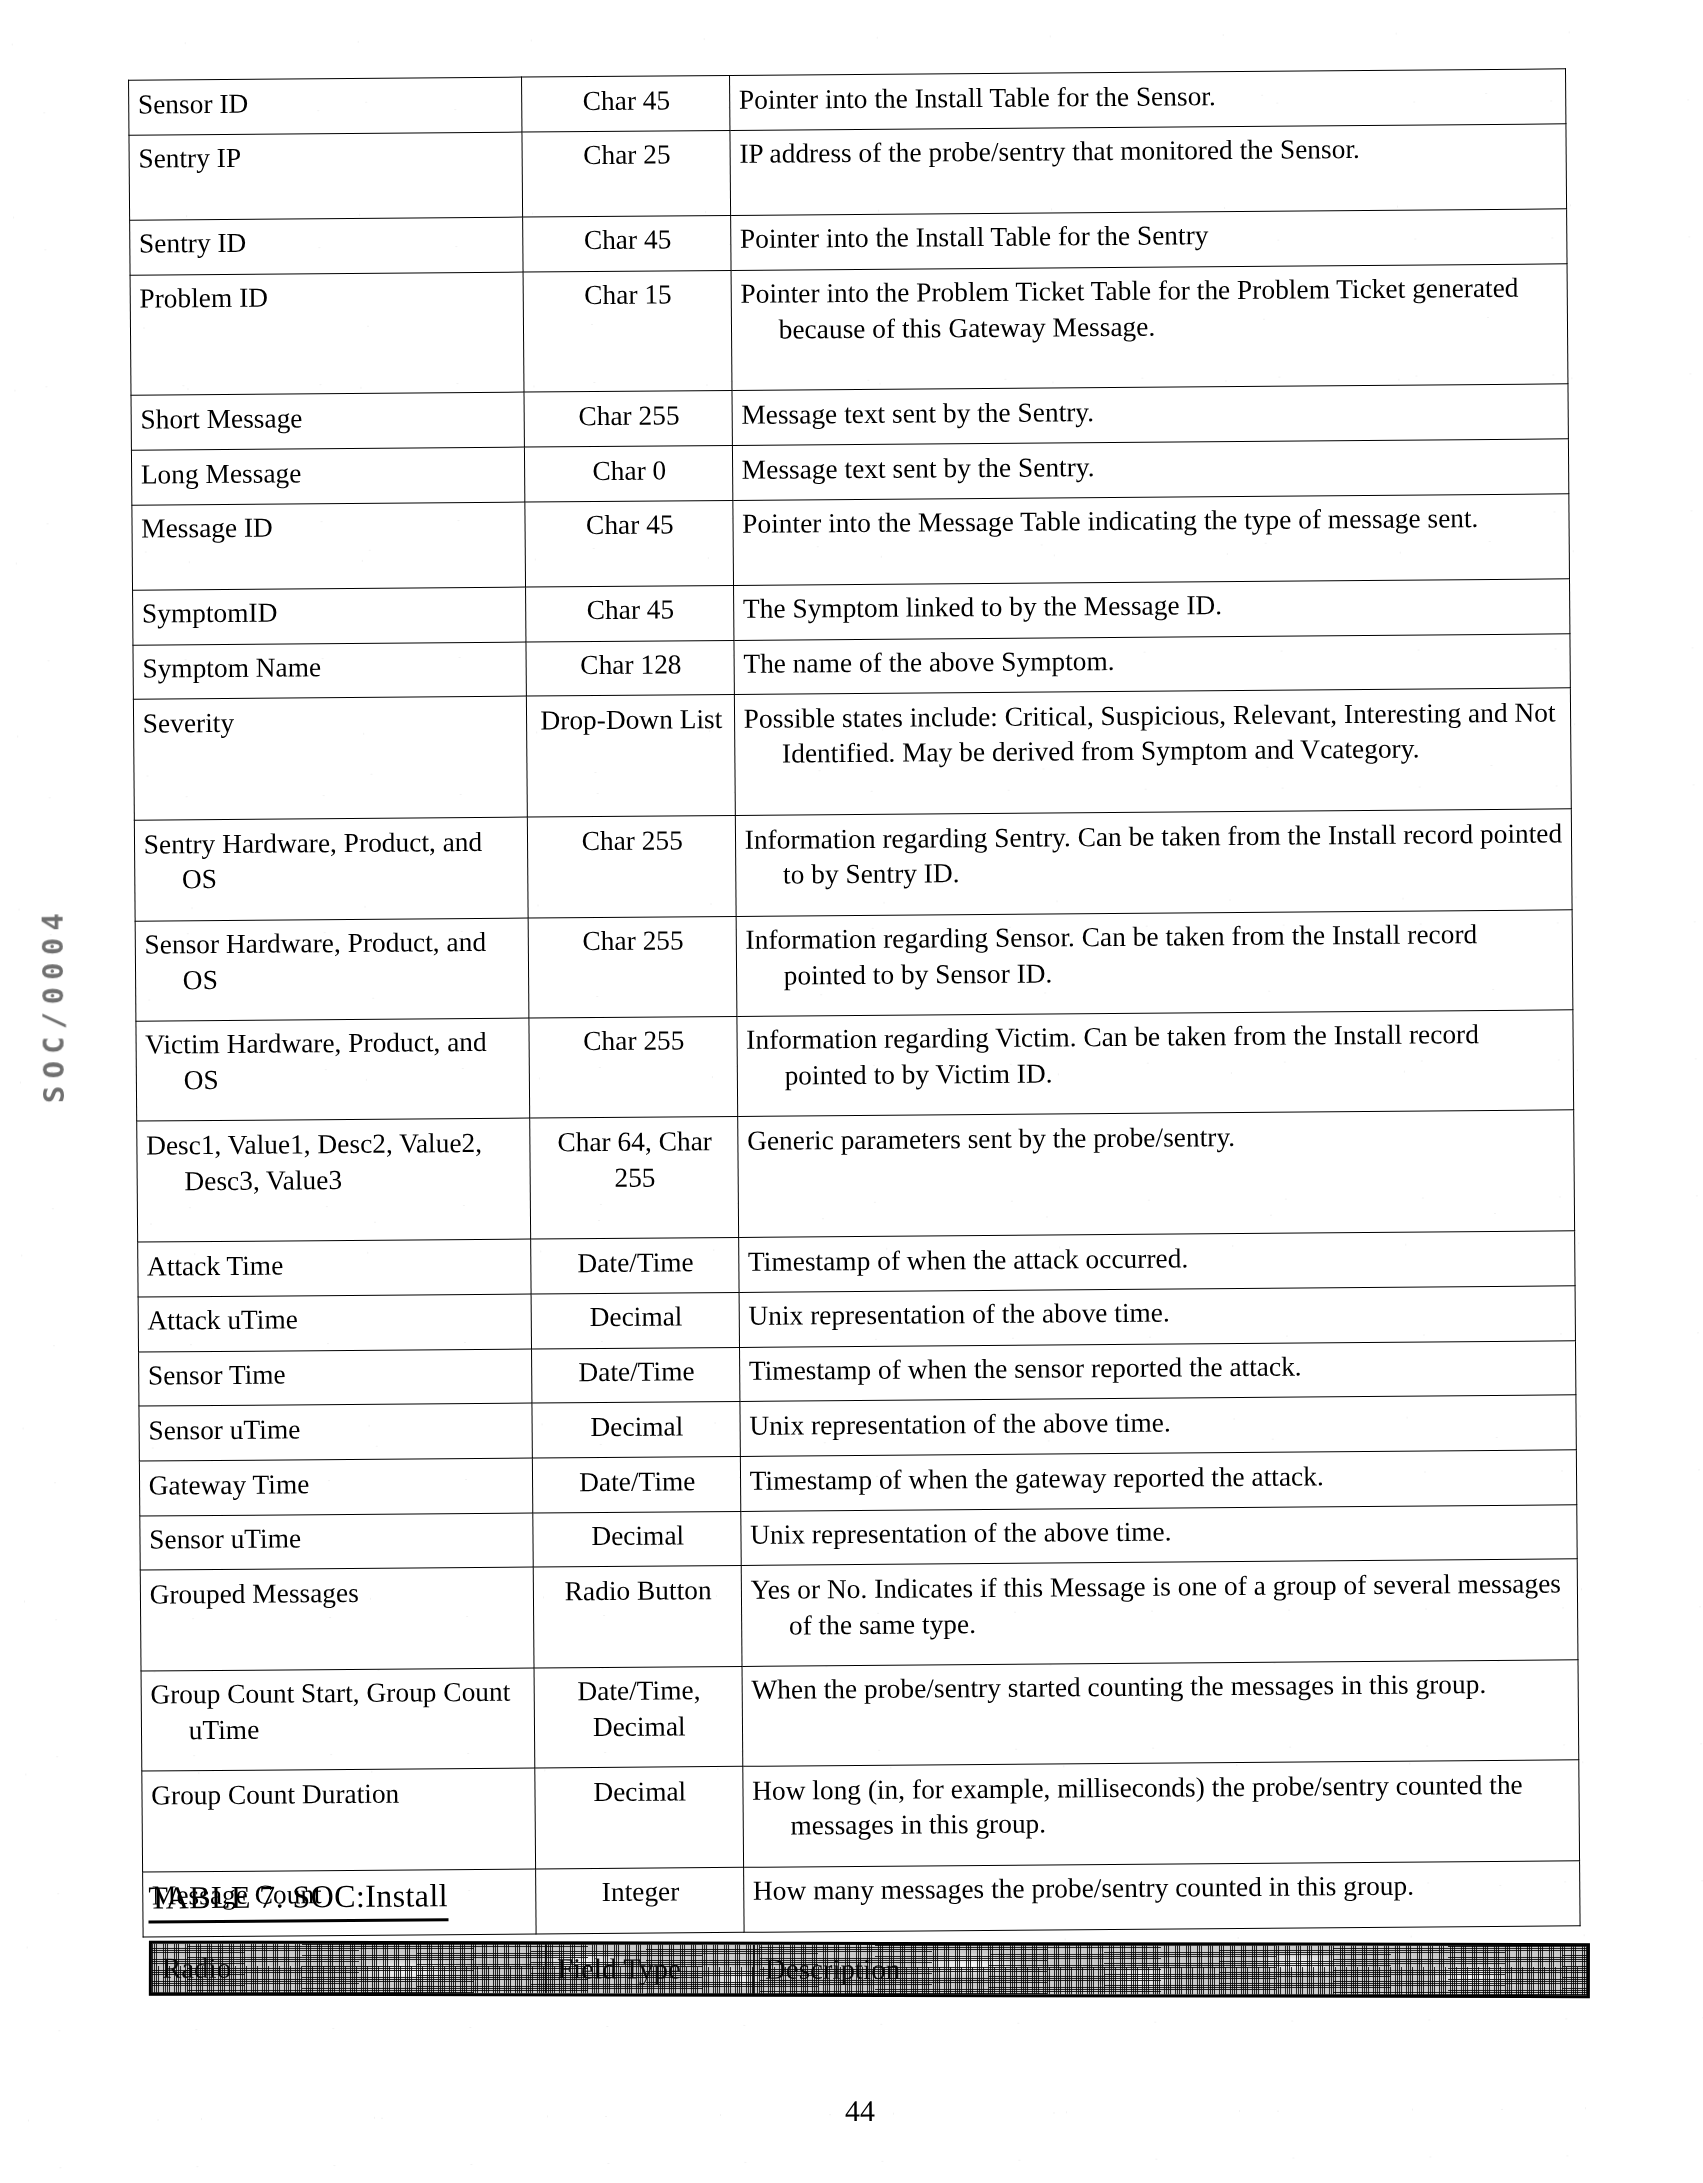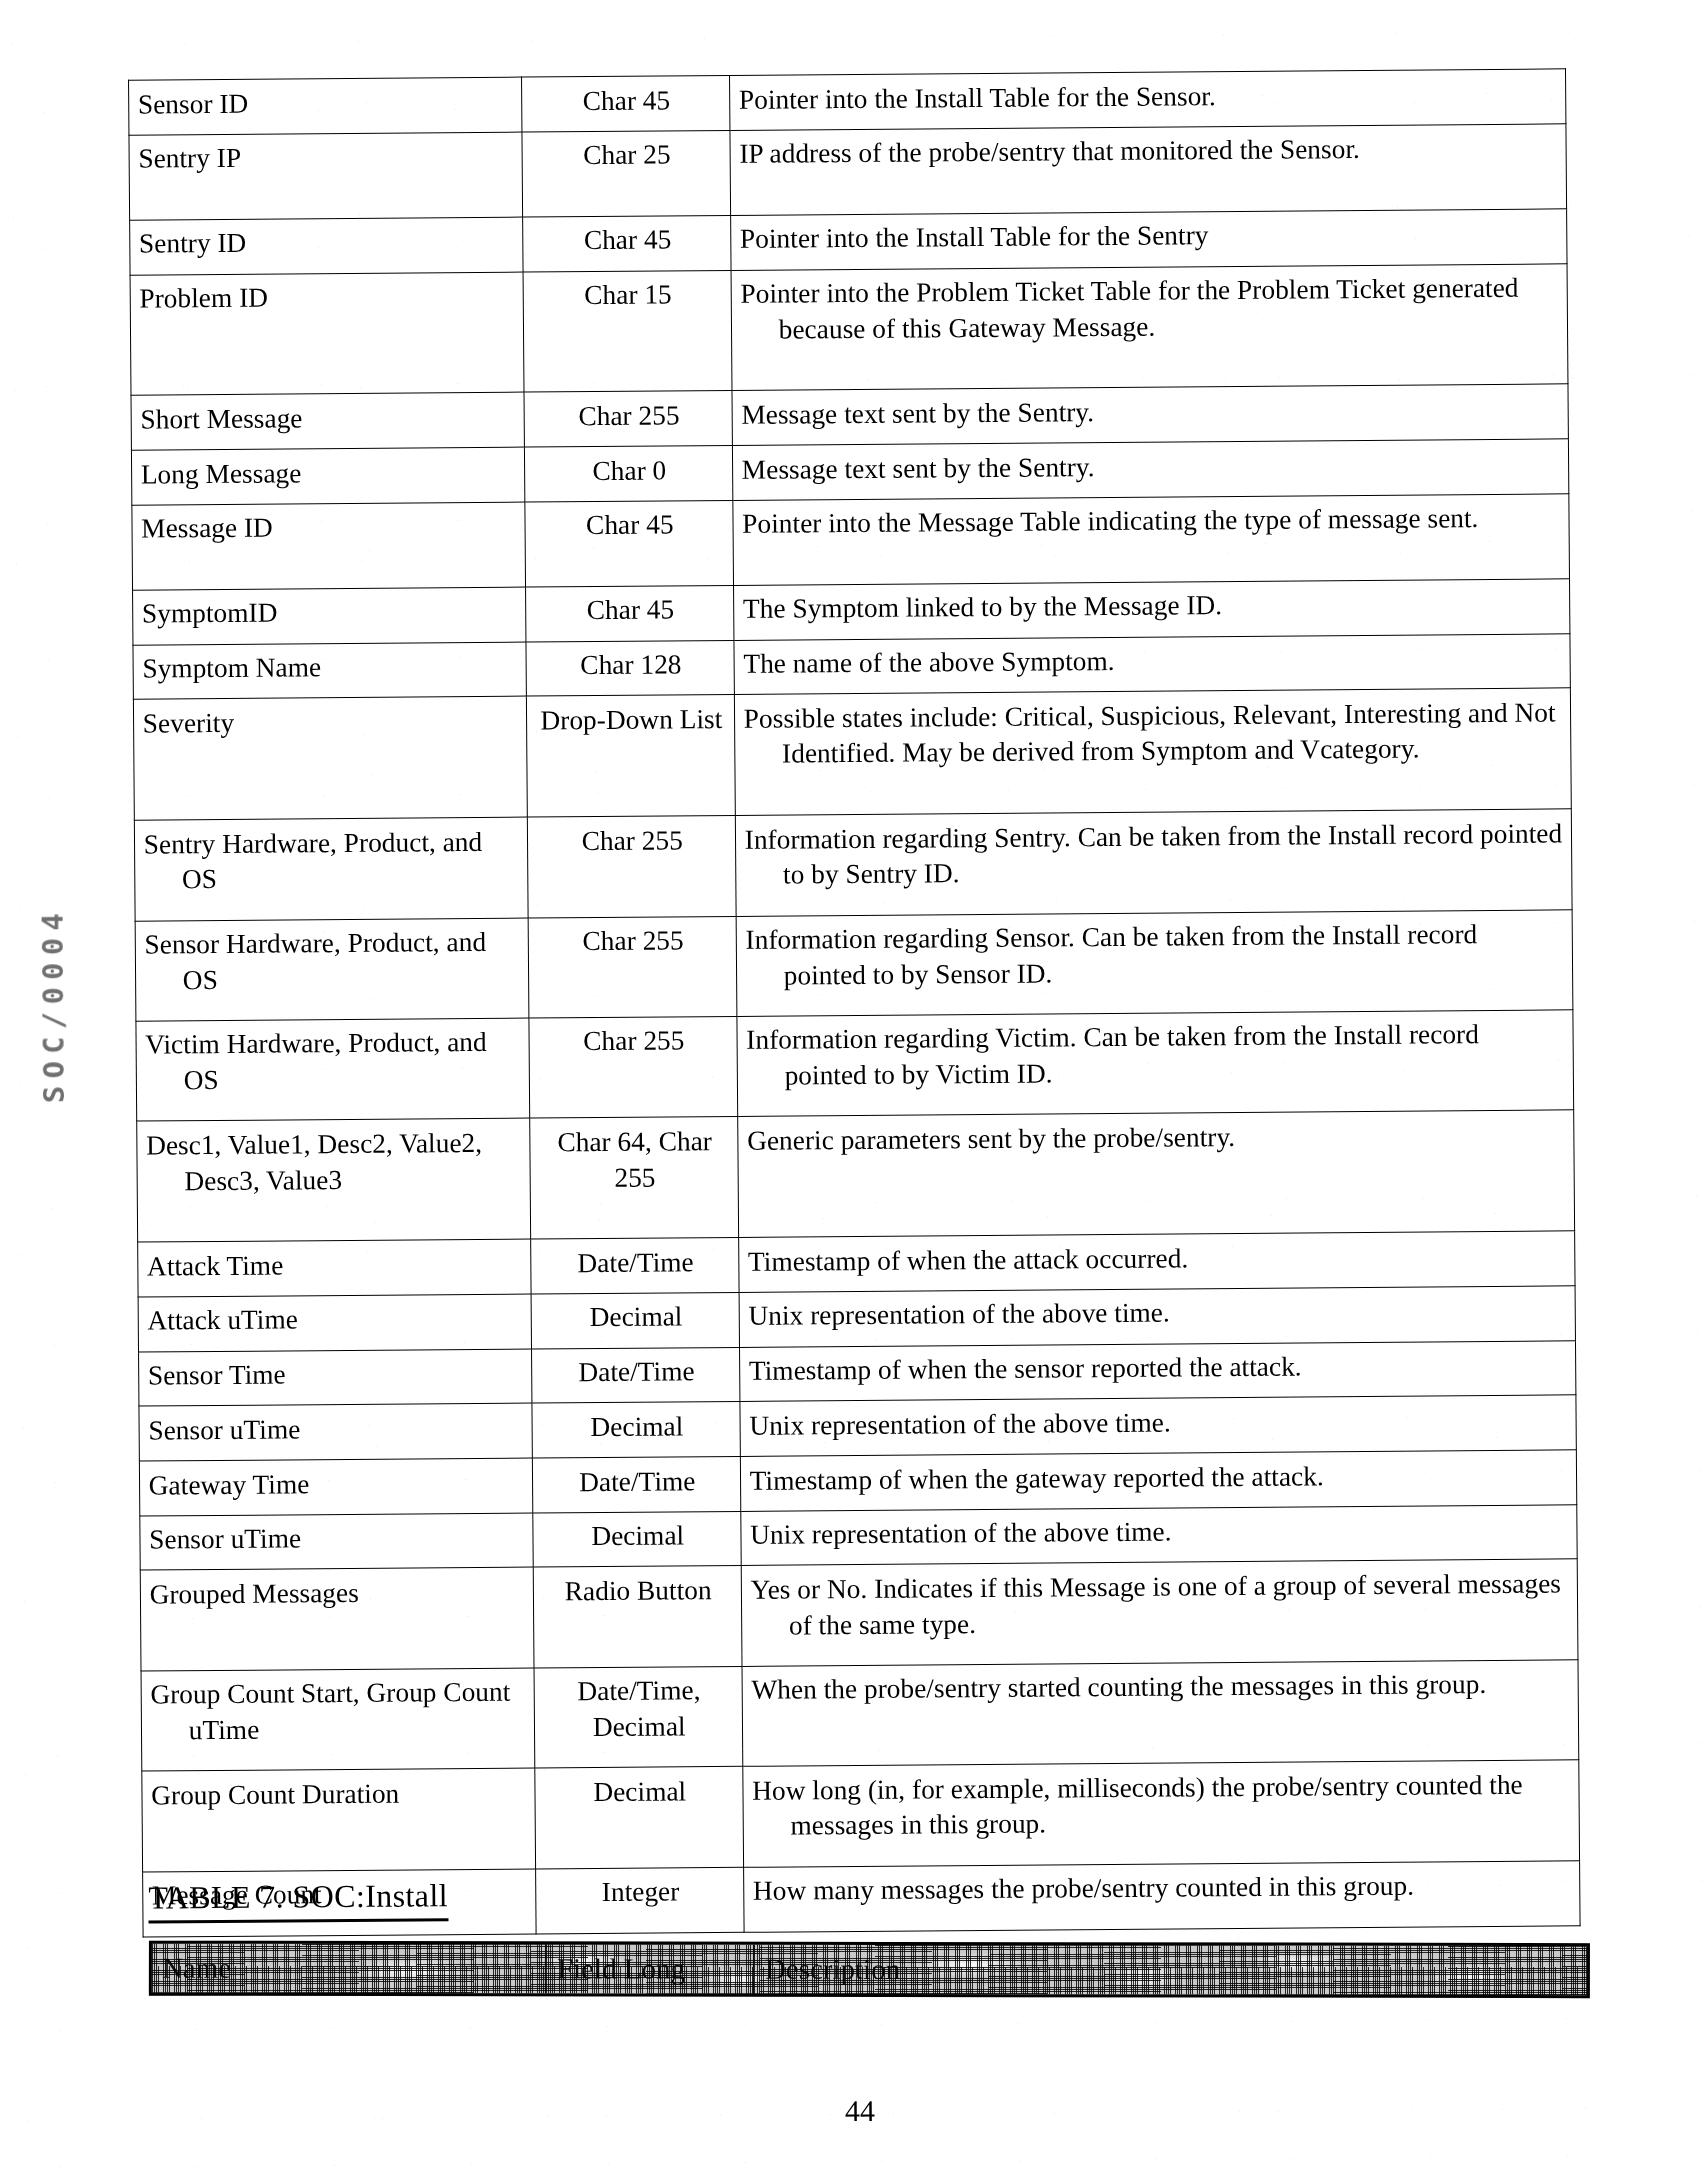--- a/index.html
+++ b/index.html
@@ -445,22 +445,22 @@
         </tbody>
     </table>
   </div>
 
   <div id="table7-caption">
     <span class="cap-underline">TABLE 7.  SOC:Install</span>
   </div>
 
   <div id="install-header">
     <div class="hdr-cells">
-      <div class="hdr-cell hdr-name">Name</div>
-      <div class="hdr-cell hdr-type">Field Long</div>
+      <div class="hdr-cell hdr-name">Radio</div>
+      <div class="hdr-cell hdr-type">Field Type</div>
       <div class="hdr-cell hdr-desc">Description</div>
     </div>
   </div>
 
   <div id="page-number">44</div>
 
   <div id="speckle"></div>
 </div>
 
 

